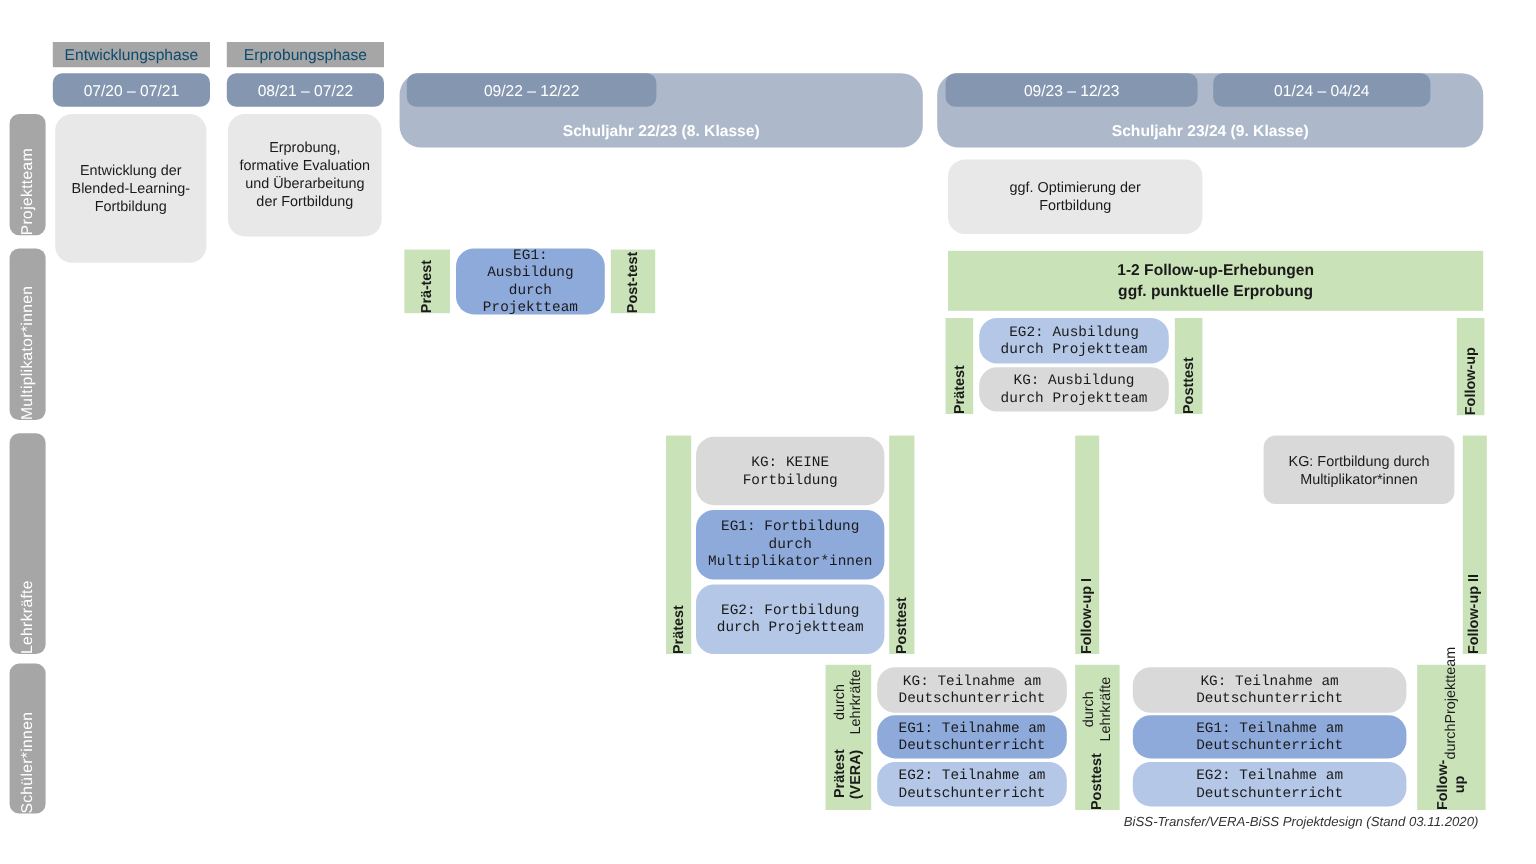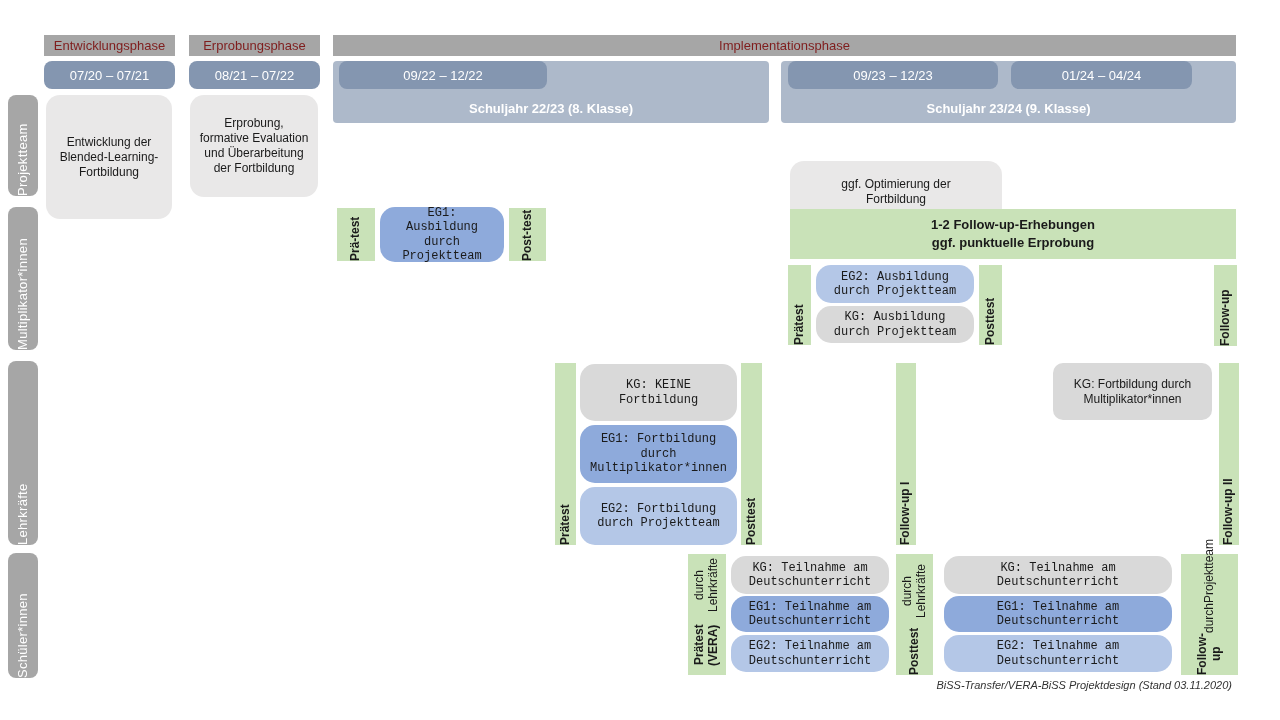--- a/index.html
+++ b/index.html
@@ -1,22 +1,22 @@
 <!DOCTYPE html>
 <html style="--phase-header-gray: #a6a6a6; --row-label-gray: #a6a6a6; --period-blue: #8496b0; --schoolyear-blue: #adb9ca; --activity-gray: #e9e8e8; --kg-gray: #d9d9d9; --eg1-blue: #8eaadb; --eg2-blue: #b4c7e7; --test-green: #c9e2b8; --caption-color: #333333;"><head>
 <meta charset="utf-8">
 <style>
   html,body{margin:0;padding:0;background:#fff;}
   #canvas{position:relative;width:1280px;height:720px;background:#fff;overflow:hidden;
           font-family:"Liberation Sans",sans-serif;color:#1a1a1a;}
   .abs{position:absolute;box-sizing:border-box;}
   .cflex{display:flex;align-items:center;justify-content:center;text-align:center;}
-  .hdr{background:var(--phase-header-gray);color:#7f1d1d;font-size:13px;}
+  .hdr{background:var(--phase-header-gray);color:#0c4a6e;font-size:13px;}
   .date{background:var(--period-blue);color:#fff;font-size:13px;border-radius:8px;}
-  .syc{background:var(--schoolyear-blue);border-radius:4px;display:flex;flex-direction:column;
+  .syc{background:var(--schoolyear-blue);border-radius:18px;display:flex;flex-direction:column;
        align-items:center;justify-content:flex-end;padding-bottom:7px;color:#fff;
        font-weight:bold;font-size:13px;}
   .graybox{background:var(--activity-gray);border-radius:14px;font-size:12px;line-height:1.25;}
   .rowbox{border-radius:15px;font-size:12px;line-height:1.2;font-family:Liberation Mono, monospace;}
   .kg{background:var(--kg-gray);}
   .eg1{background:var(--eg1-blue);}
   .eg2{background:var(--eg2-blue);}
   .green{background:var(--test-green);}
   .vflex{display:flex;justify-content:center;align-items:stretch;}
   .vtext{height:100%;writing-mode:vertical-rl;transform:rotate(180deg);text-align:center;
@@ -30,21 +30,20 @@
         justify-content:center;font-weight:bold;font-size:13px;line-height:1.4;}
   .caption{font-style:italic;font-size:11px;color:var(--caption-color);}
 </style>
 </head>
 <body>
 
 <div id="canvas">
 
   <div class="abs cflex hdr" style="left:44px;top:35px;width:131px;height:21px;">Entwicklungsphase</div>
   <div class="abs cflex hdr" style="left:189px;top:35px;width:131px;height:21px;text-align:center;">Erprobungsphase</div>
-  <div class="abs cflex hdr" style="left:333px;top:35px;width:903px;height:21px;">Implementationsphase</div>
 
   <div class="abs syc" style="left:333px;top:61px;width:436px;height:62px;">
     <span>Schuljahr 22/23 (8. Klasse)</span>
   </div>
   <div class="abs syc" style="left:781px;top:61px;width:455px;height:62px;">
     <span>Schuljahr 23/24 (9. Klasse)</span>
   </div>
 
   <div class="abs cflex date" style="left:44px;top:61px;width:131px;height:28px;">07/20 – 07/21</div>
   <div class="abs cflex date" style="left:189px;top:61px;width:131px;height:28px;">08/21 – 07/22</div>
@@ -68,21 +67,21 @@
       </div>
   </div>
   <div class="abs vflex vlabel" style="left:8px;top:553px;width:30px;height:125px;">
     <div class="vtext">
         <div>Schüler*innen</div>
       </div>
   </div>
 
   <div class="abs cflex graybox" style="left:46px;top:95px;width:126px;height:124px;padding:4px 8px;">Entwicklung der Blended-Learning-Fortbildung</div>
   <div class="abs cflex graybox" style="left:190px;top:95px;width:128px;height:102px;padding:4px 8px;">Erprobung, formative Evaluation und Überarbeitung der Fortbildung</div>
-  <div class="abs cflex graybox" style="left:790px;top:133px;width:212px;height:62px;padding:4px 40px;margin-top:28px;">ggf. Optimierung der Fortbildung</div>
+  <div class="abs cflex graybox" style="left:790px;top:133px;width:212px;height:62px;padding:4px 40px;">ggf. Optimierung der Fortbildung</div>
 
   <div class="abs vflex green vgreen" style="left:337px;top:208px;width:38px;height:53px;">
     <div class="vtext">
       <div>Prä-</div>
       <div>test</div>
     </div>
   </div>
   <div class="abs cflex rowbox eg1" style="left:380px;top:207px;width:124px;height:55px;padding:2px 8px;">EG1: Ausbildung durch Projektteam</div>
   <div class="abs vflex green vgreen" style="left:509px;top:208px;width:37px;height:53px;">
     <div class="vtext">

